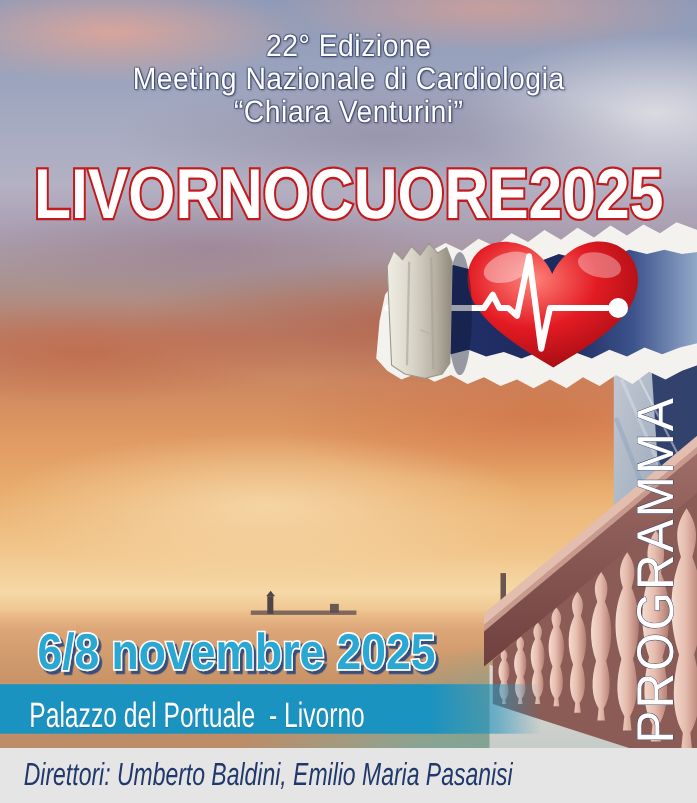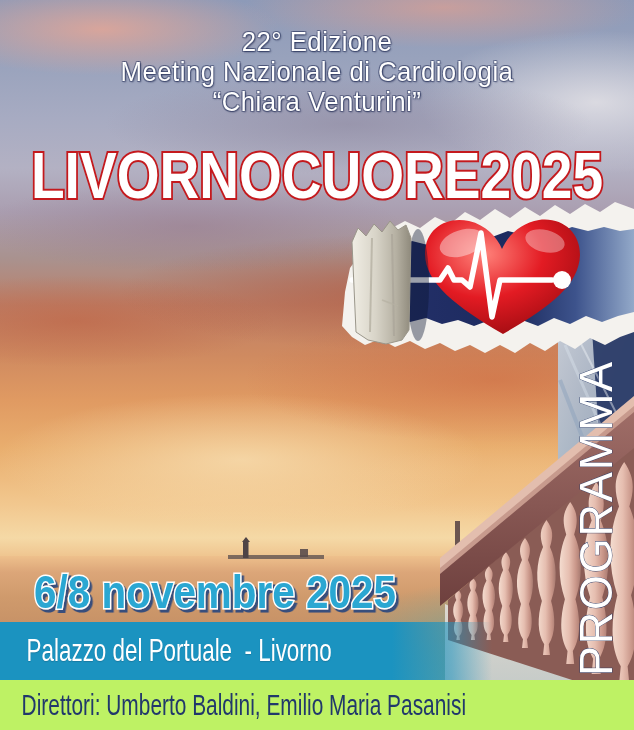--- a/index.html
+++ b/index.html
@@ -41,32 +41,33 @@
   .masthead{
     position:absolute;top:27px;left:0;width:634px;z-index:6;
     text-align:center;color:#fff;font-size:28px;line-height:30px;
     letter-spacing:.5px;
     text-shadow:-1px -1px 0 rgba(45,55,95,.45),1px -1px 0 rgba(45,55,95,.45),
                 -1px 1px 0 rgba(45,55,95,.45),1px 1px 2px rgba(30,40,80,.85);
     transform:scaleX(.92);transform-origin:50% 0;
   }
   
   .venue-band{
-    position:absolute;left:0;top:622px;width:634px;height:58px;z-index:4;
+    position:absolute;left:0;top:622px;width:634px;height:45px;z-index:4;
     background:linear-gradient(to right,
       #1b93c0 0px,#1b93c0 392px,rgba(27,147,192,.55) 452px,rgba(27,147,192,0) 492px);
   }
   .venue-band .venue-text{
     display:block;color:#fff;font-size:32px;line-height:57px;padding-left:38px;
     white-space:pre;transform:scaleX(.70);transform-origin:left center;
     text-shadow:0 1px 1px rgba(20,80,110,.35);
   }
   .footer-band{
     position:absolute;left:0;top:680px;width:634px;height:50px;z-index:5;
-    background:#bef264;
+    background:#e5e5e5;
+    font-style:italic;
   }
   .footer-band .directors-text{
     display:block;color:#21386b;font-size:29px;line-height:50px;padding-left:30px;
     white-space:pre;transform:scaleX(.72);transform-origin:left center;
   }
   .text-layer{z-index:7;pointer-events:none;}
 </style>
 </head>
 <body>
 

